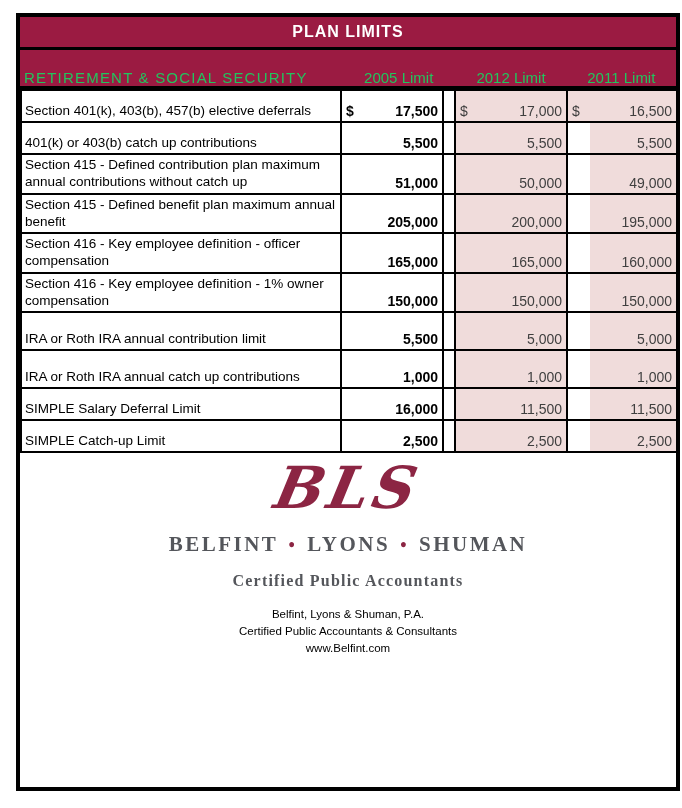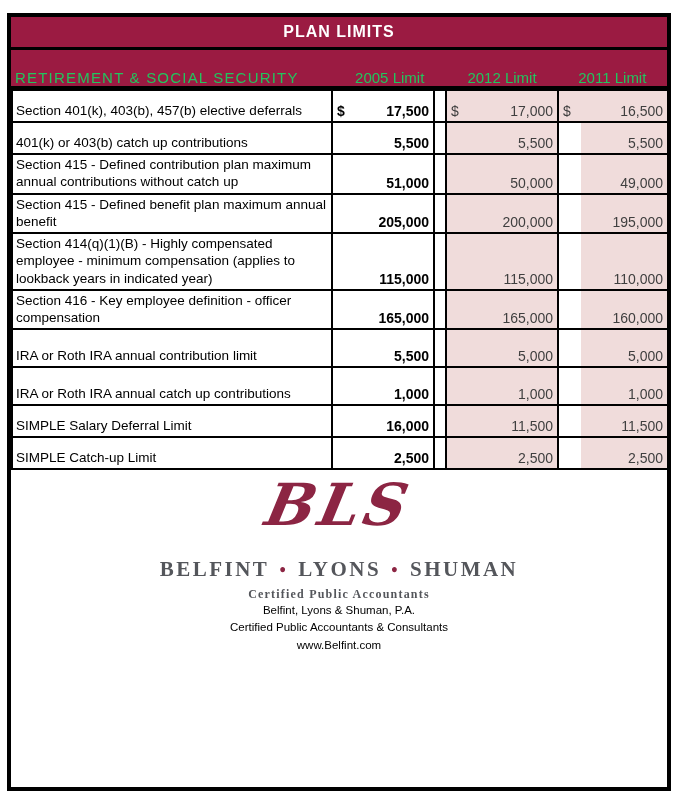--- a/index.html
+++ b/index.html
@@ -3,21 +3,21 @@
 <meta charset="utf-8">
 <style>
   html,body { margin:0; padding:0; }
   body {
     width:682px; height:808px; background:#ffffff; position:relative;
     font-family:"Liberation Sans", sans-serif;
     --maroon:#9B1B42; --pink:#F0DCDB; --logo-maroon:#8C2543;
     --firm-gray:#54565B; --value-gray:#3F3F3F;
   }
   .sheet {
-    position:absolute; left:7px; top:13px; width:656px; height:770px;
+    position:absolute; left:16px; top:13px; width:656px; height:770px;
     border:4px solid #000; background:#fff; overflow:hidden;
   }
   
   .titlebar {
     height:30px; background:var(--maroon); border-bottom:3px solid #000;
     display:flex; align-items:center; justify-content:center;
     color:#fff; font-weight:bold; font-size:16px; letter-spacing:1px;
   }
   
   .colhead {
@@ -56,28 +56,28 @@
   .money { display:flex; justify-content:space-between; align-items:flex-end; }
   
   .branding { text-align:center; padding-top:2px; }
   .bls-script {
     display:inline-block; font-family:"DejaVu Serif", serif; font-style:italic;
     font-weight:bold; font-size:58px; line-height:1.08; color:var(--logo-maroon);
     transform:skewX(-12deg); letter-spacing:4px; margin-top:2px;
   }
   .firm-line {
     font-family:"Liberation Serif", serif; font-weight:bold; color:var(--firm-gray);
-    font-size:21px; letter-spacing:2.5px; margin-top:20px;
+    font-size:21px; letter-spacing:2.5px; margin-top:12px;
   }
   .firm-line .dot { color:var(--logo-maroon); padding:0 10px; font-size:18px; }
   .firm-tagline {
     font-family:"Liberation Serif", serif; font-weight:bold; color:var(--firm-gray);
-    font-size:12px; letter-spacing:1.2px; margin-top:5px;
-  }
-  .addr { font-size:11.5px; line-height:1.5; color:#000;text-align:center; }
+    font-size:16px; letter-spacing:1.2px; margin-top:15px;
+  }
+  .addr { font-size:11.5px; line-height:1.5; margin-top:16px; color:#000;text-align:center; }
   .addr a { color:#000; text-decoration:none; }
 </style>
 </head>
 <body style="--maroon: #9B1B42; --pink: #F0DCDB; --logo-maroon: #8C2543; --firm-gray: #54565B; --value-gray: #3F3F3F;">
 
 <div class="sheet">
 
   <div class="titlebar">
     <span>PLAN LIMITS</span>
   </div>
@@ -135,32 +135,32 @@
           <td class="v2011">49,000</td>
         </tr>
         <tr>
           <td class="desc">Section 415 - Defined benefit plan maximum annual benefit</td>
           <td class="v2013">205,000</td>
           <td class="sep"></td>
           <td class="v2012">200,000</td>
           <td class="v2011">195,000</td>
         </tr>
         <tr>
-          <td class="desc">Section 414(q)(1)(B) - Highly compensated employee - minimum compensation (applies to lookback years in indicated year)</td>
-          <td class="v2013">115,000</td>
-          <td class="sep"></td>
-          <td class="v2012">115,000</td>
-          <td class="v2011">110,000</td>
-        </tr>
-        <tr>
           <td class="desc">Section 416 - Key employee definition - officer compensation</td>
           <td class="v2013">165,000</td>
           <td class="sep"></td>
           <td class="v2012">165,000</td>
           <td class="v2011">160,000</td>
+        </tr>
+        <tr>
+          <td class="desc">Section 416 - Key employee definition - 1% owner compensation</td>
+          <td class="v2013">150,000</td>
+          <td class="sep"></td>
+          <td class="v2012">150,000</td>
+          <td class="v2011">150,000</td>
         </tr>
         <tr>
           <td class="desc">IRA or Roth IRA annual contribution limit</td>
           <td class="v2013">5,500</td>
           <td class="sep"></td>
           <td class="v2012">5,000</td>
           <td class="v2011">5,000</td>
         </tr>
         <tr>
           <td class="desc">IRA or Roth IRA annual catch up contributions</td>

